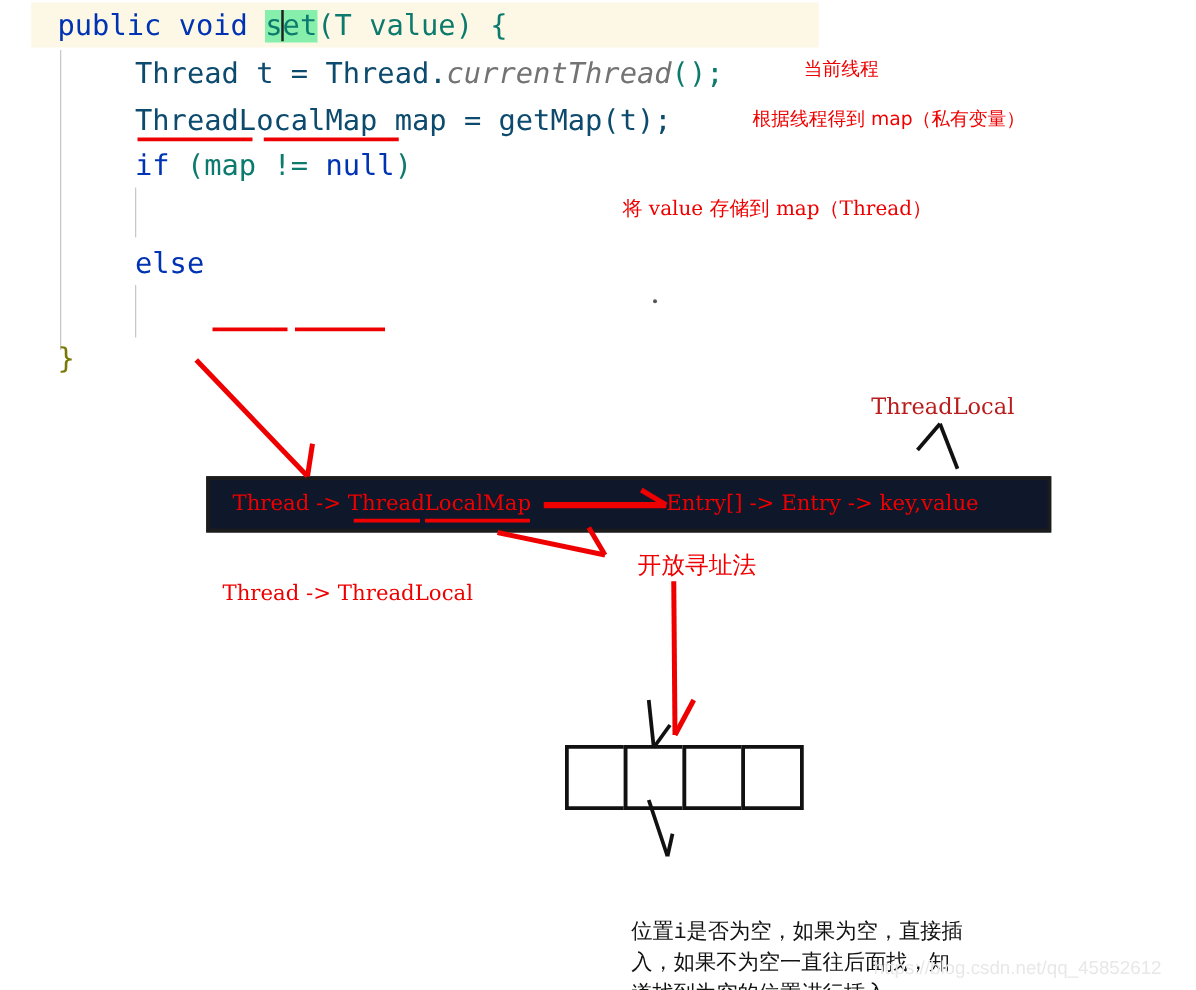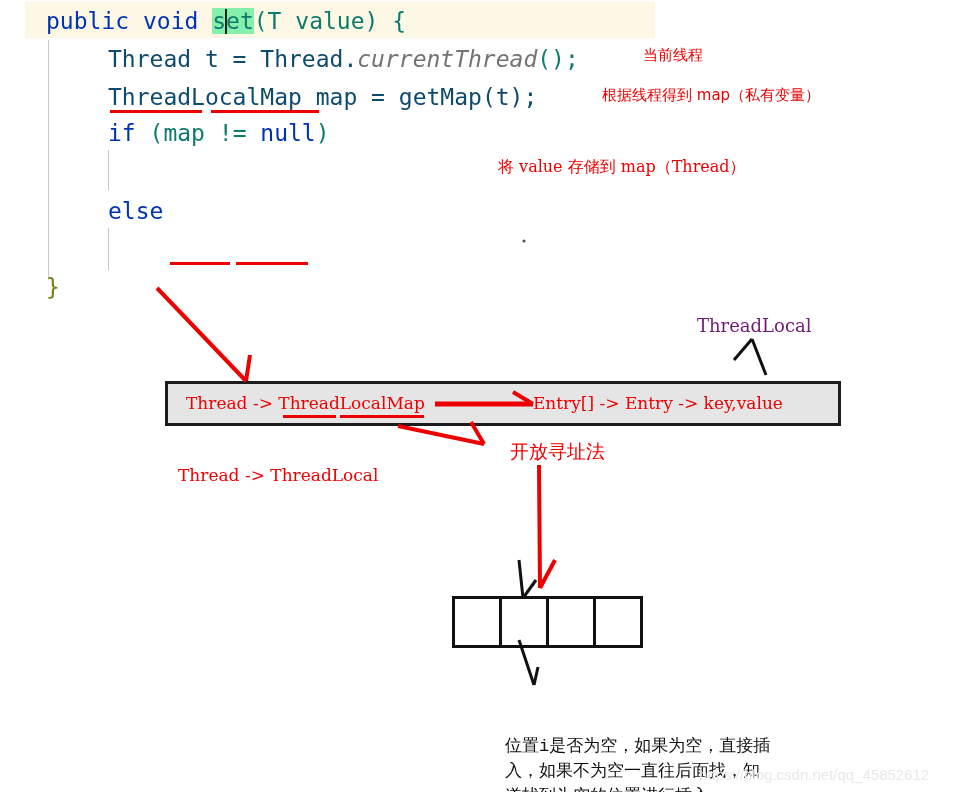--- a/index.html
+++ b/index.html
@@ -85,21 +85,21 @@
 
   
   #map-box {
     position: absolute;
     left: 165px;
     top: 381px;
     width: 676px;
     height: 45px;
     border: 3px solid #1c1c1c;
     box-sizing: border-box;
-    background: #e5e5e5;
+    background: #0f172a;
   }
   #map-box-text {
     position: absolute;
     left: 18px;
     top: 9px;
     color: #ee0000;
     font-family: "DejaVu Serif", "Liberation Serif", serif;
     font-size: 17px;
     white-space: pre;
   }
@@ -121,21 +121,21 @@
     height: 52px;
     border: 3px solid #111111;
     box-sizing: border-box;
     margin-right: -3px;
     background: #ffffff;
   }
 
   
   .label-black {
     position: absolute;
-    color: #701a75;
+    color: #b91c1c;
     font-family: "DejaVu Serif", "Liberation Serif", serif;
     white-space: nowrap;
   }
   #bottom-note {
     position: absolute;
     left: 505px;
     top: 686px;
     width: 268px;
     color: #111111;
     font-family: Liberation Mono, monospace;

